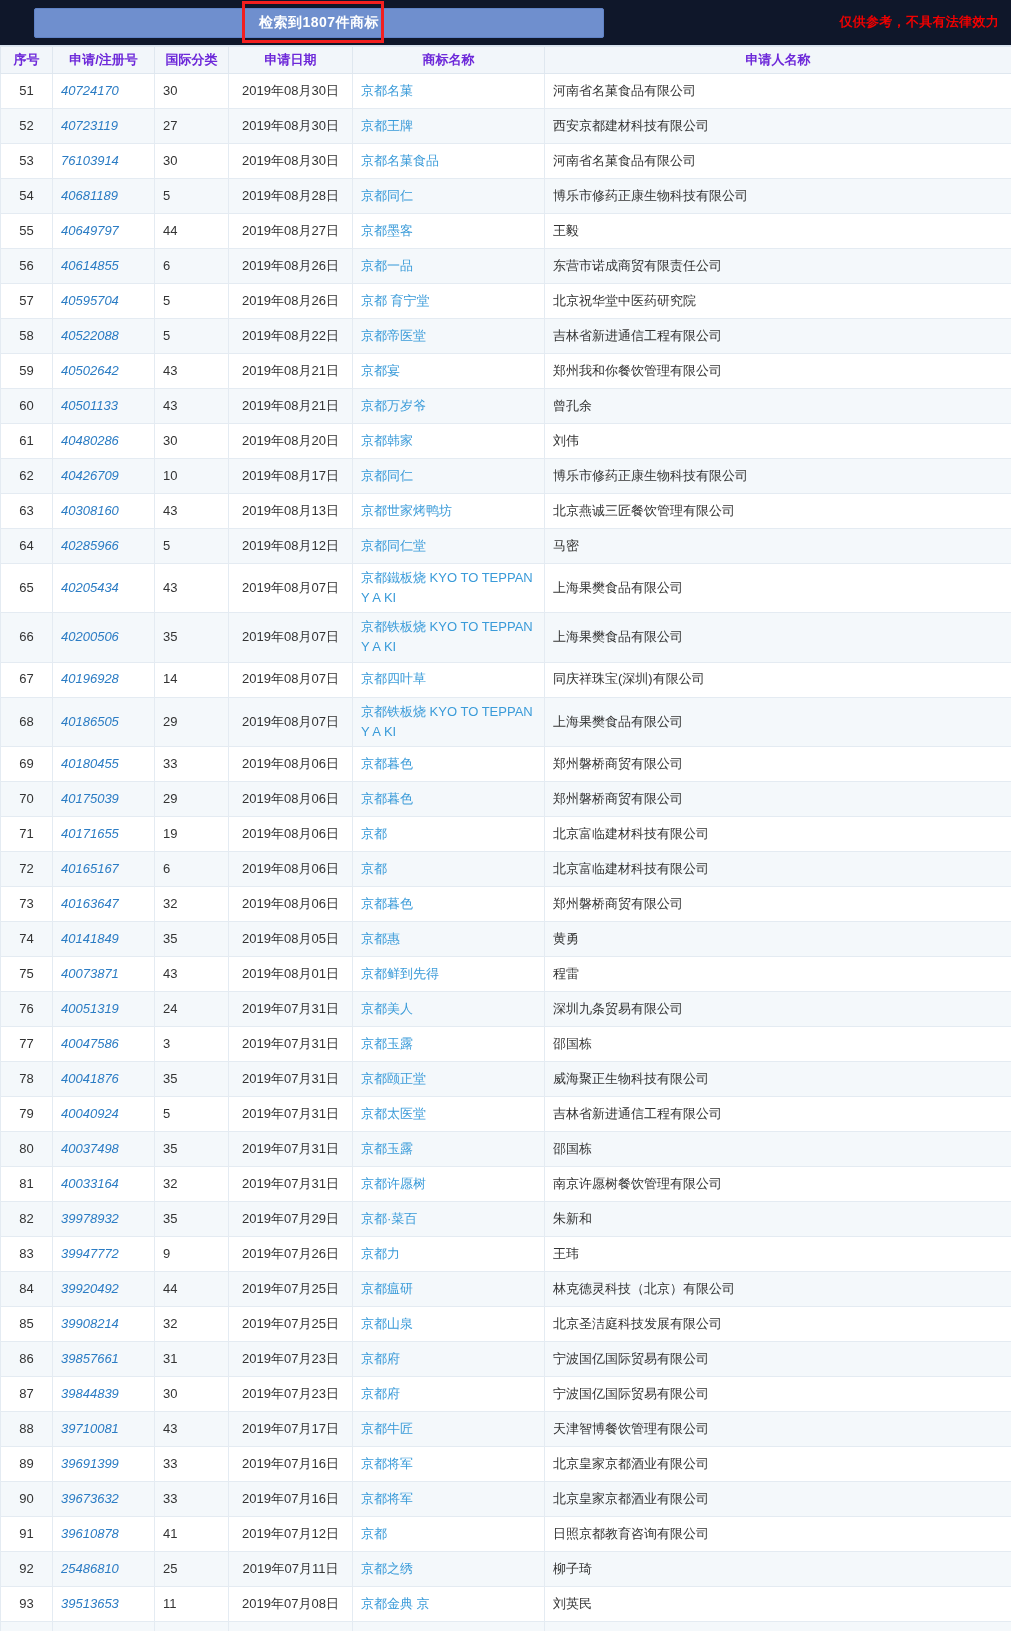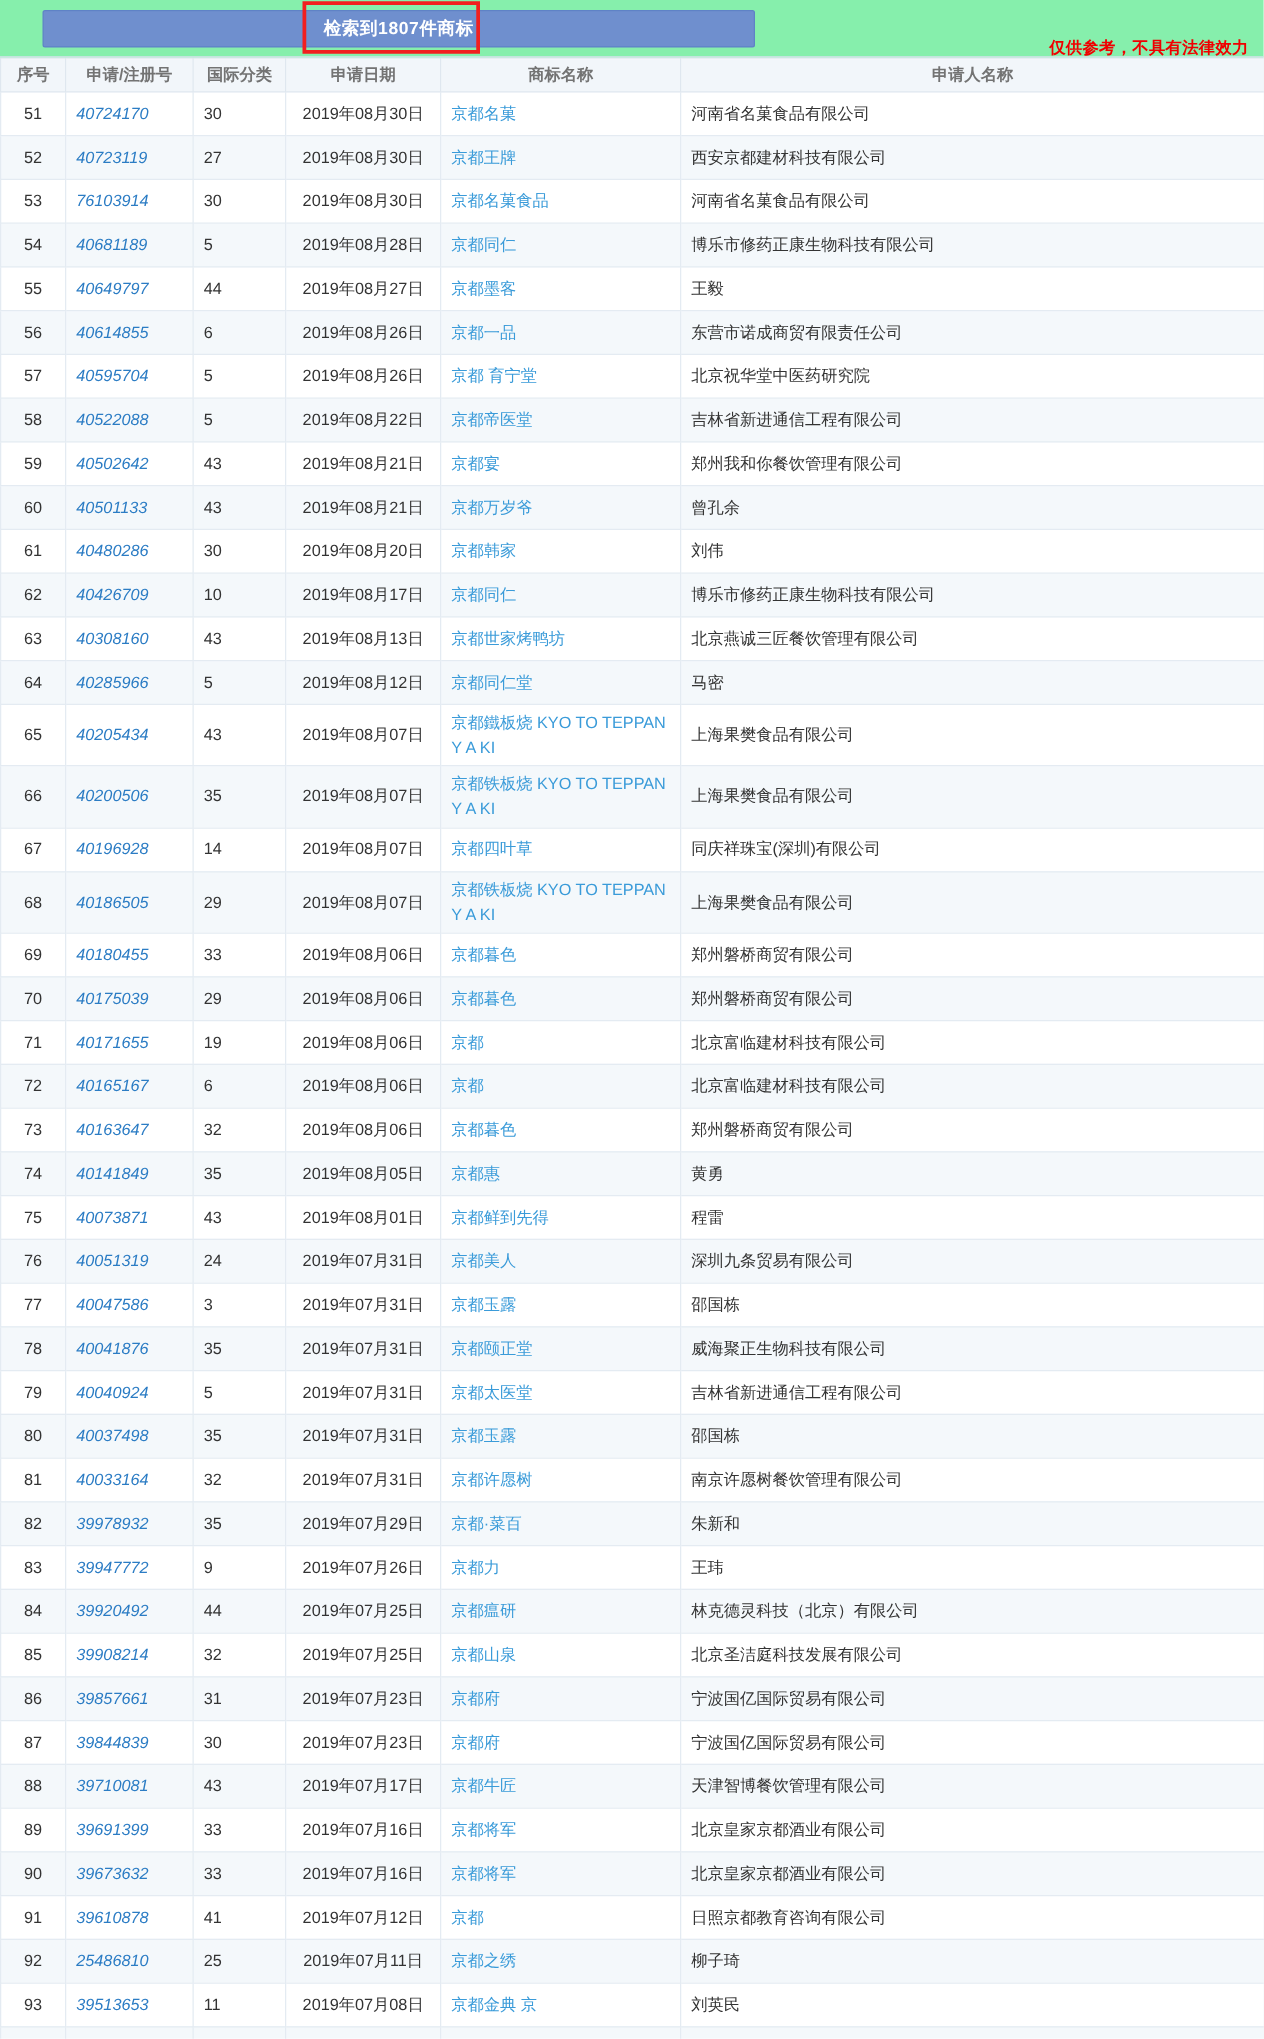--- a/index.html
+++ b/index.html
@@ -14,21 +14,21 @@
     font-size: 13px;
     color: #333333;
     position: relative;
     overflow: hidden;
   }
 
   
   .banner-area {
     position: relative;
     height: 45px;
-    background: #86efac;
+    background: #0f172a;
     border-bottom: 1px solid #d7e2ee;
   }
   .banner-bar {
     position: absolute;
     left: 34px;
     top: 8px;
     width: 570px;
     height: 30px;
     background: #6f8fce;
     border: 1px solid #5f82c6;
@@ -55,32 +55,31 @@
     pointer-events: none;
   }
   .legal-note {
     position: absolute;
     right: 12px;
     top: 13px;
     color: #f00000;
     font-size: 13px;
     font-weight: bold;
     letter-spacing: 0.3px;
-    margin-top: 16px;
   }
 
   
   table.results {
     width: 1011px;
     border-collapse: collapse;
     table-layout: fixed;
   }
   table.results th {
     background: #f2f6fa;
-    color: #737373;
+    color: #6d28d9;
     font-size: 13px;
     font-weight: bold;
     height: 26px;
     border: 1px solid #dfe7ef;
     text-align: center;
     padding: 0 4px;
   }
   table.results td {
     border: 1px solid #e4ebf2;
     height: 26px;

